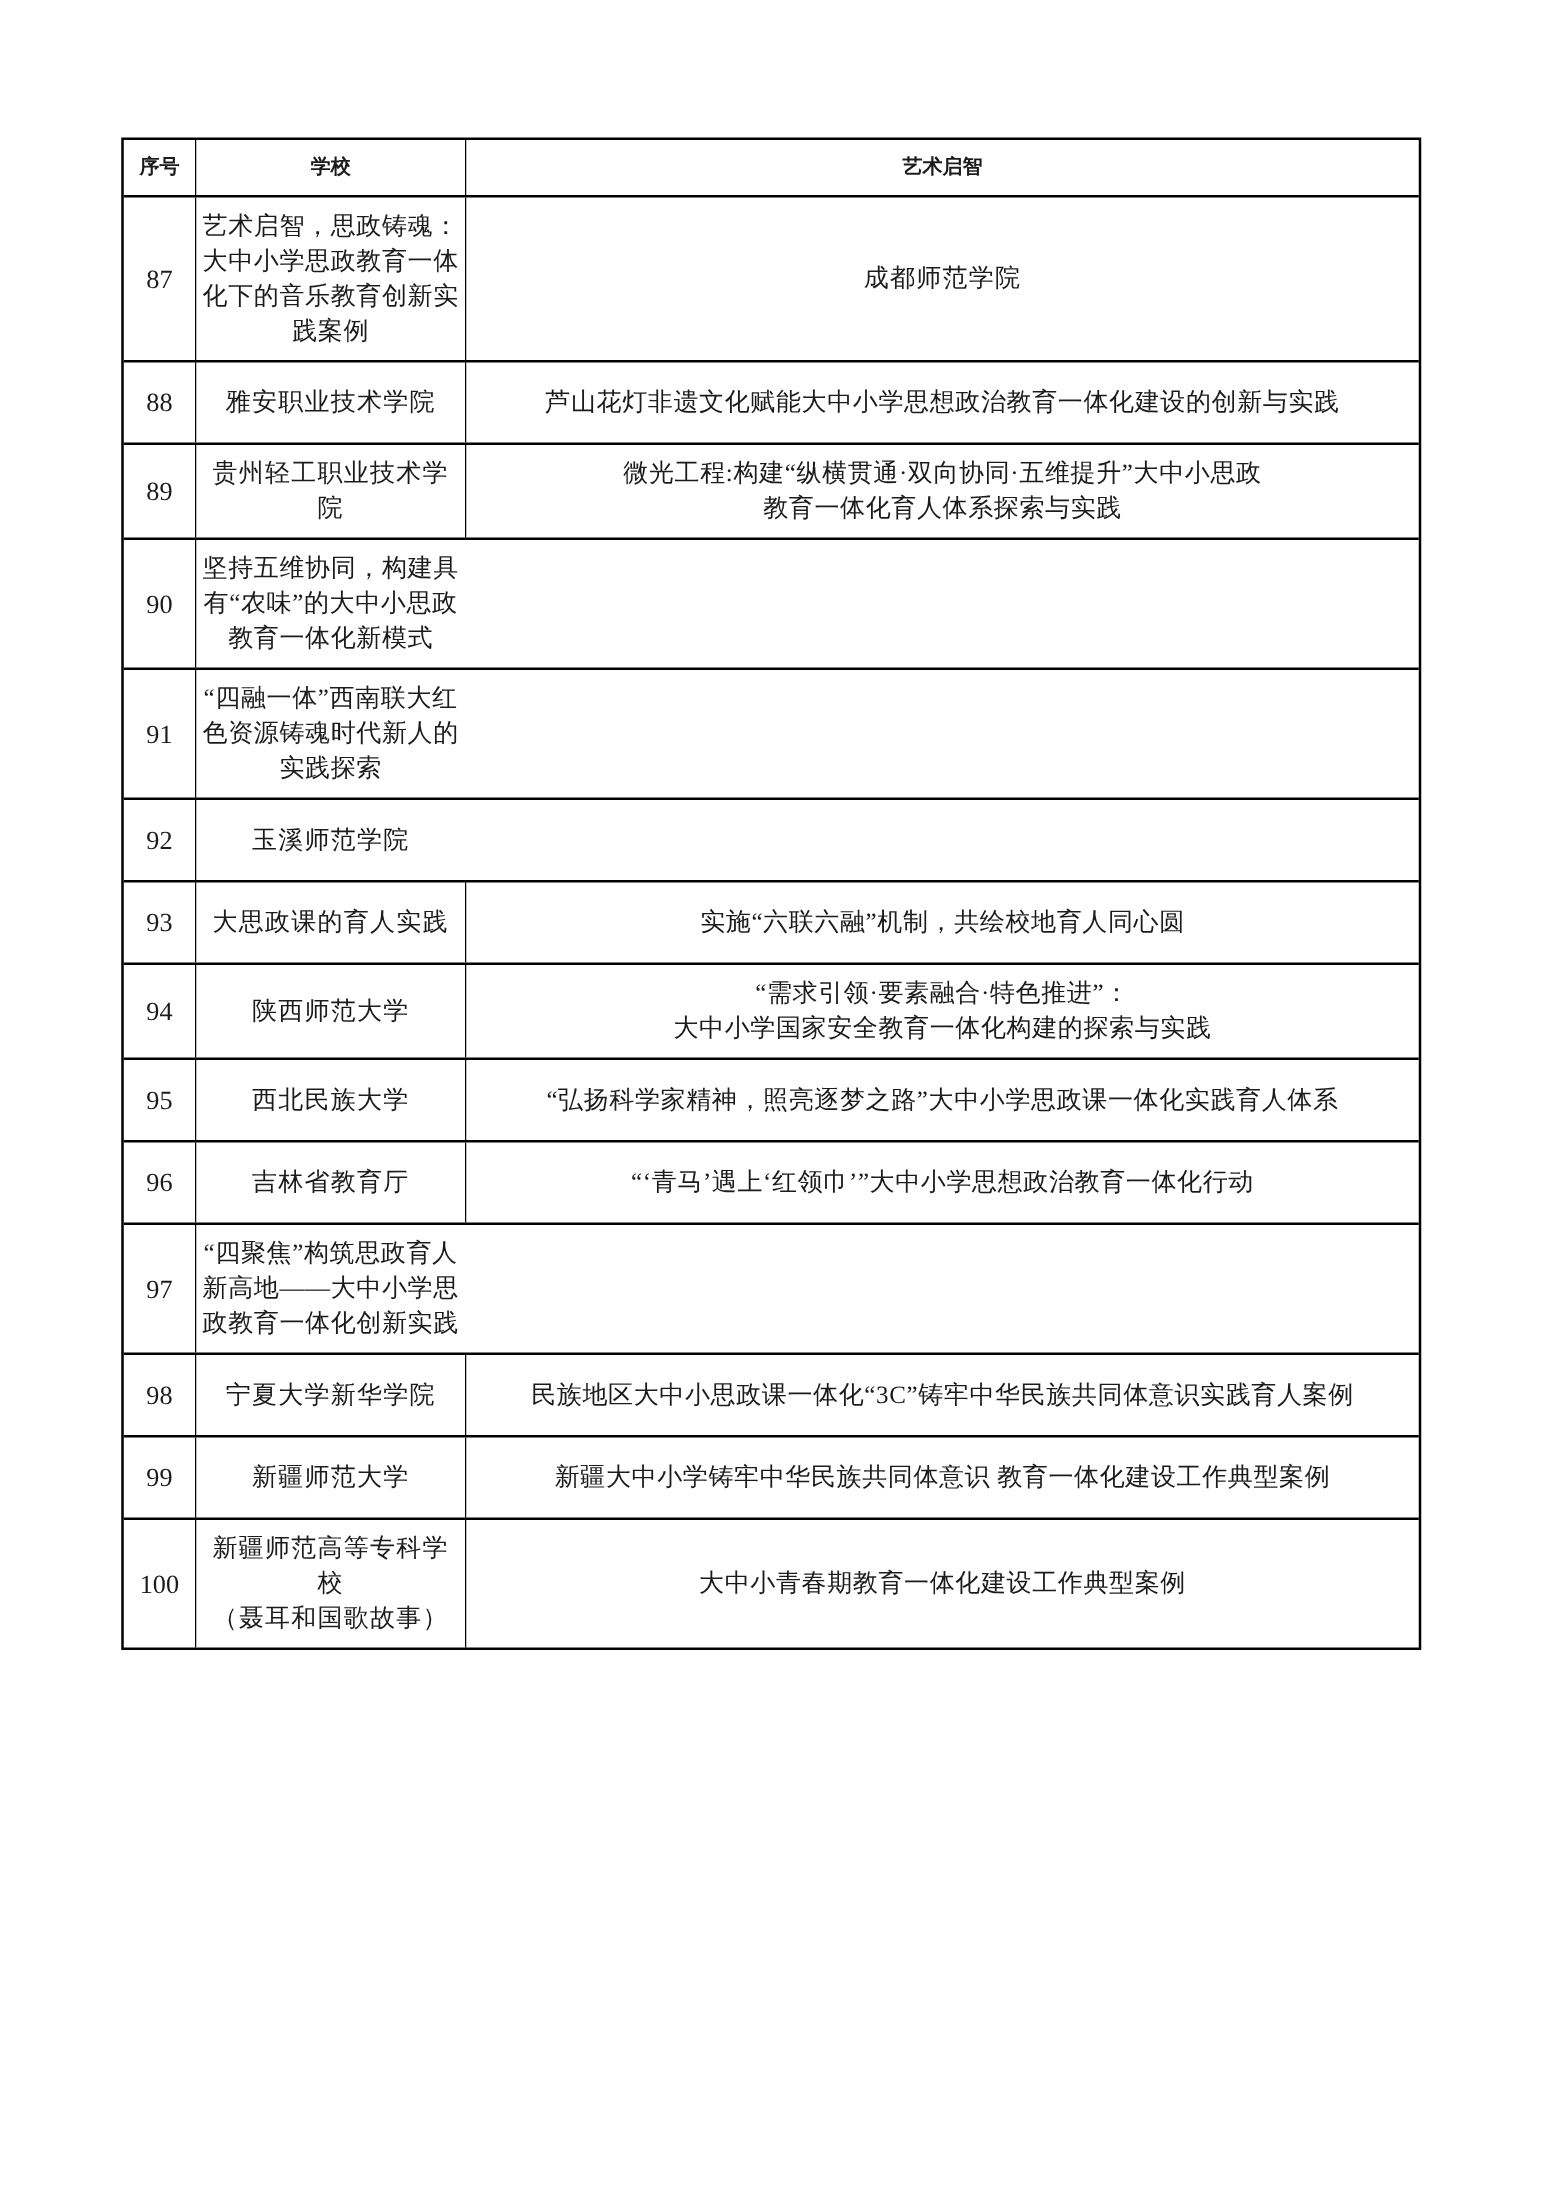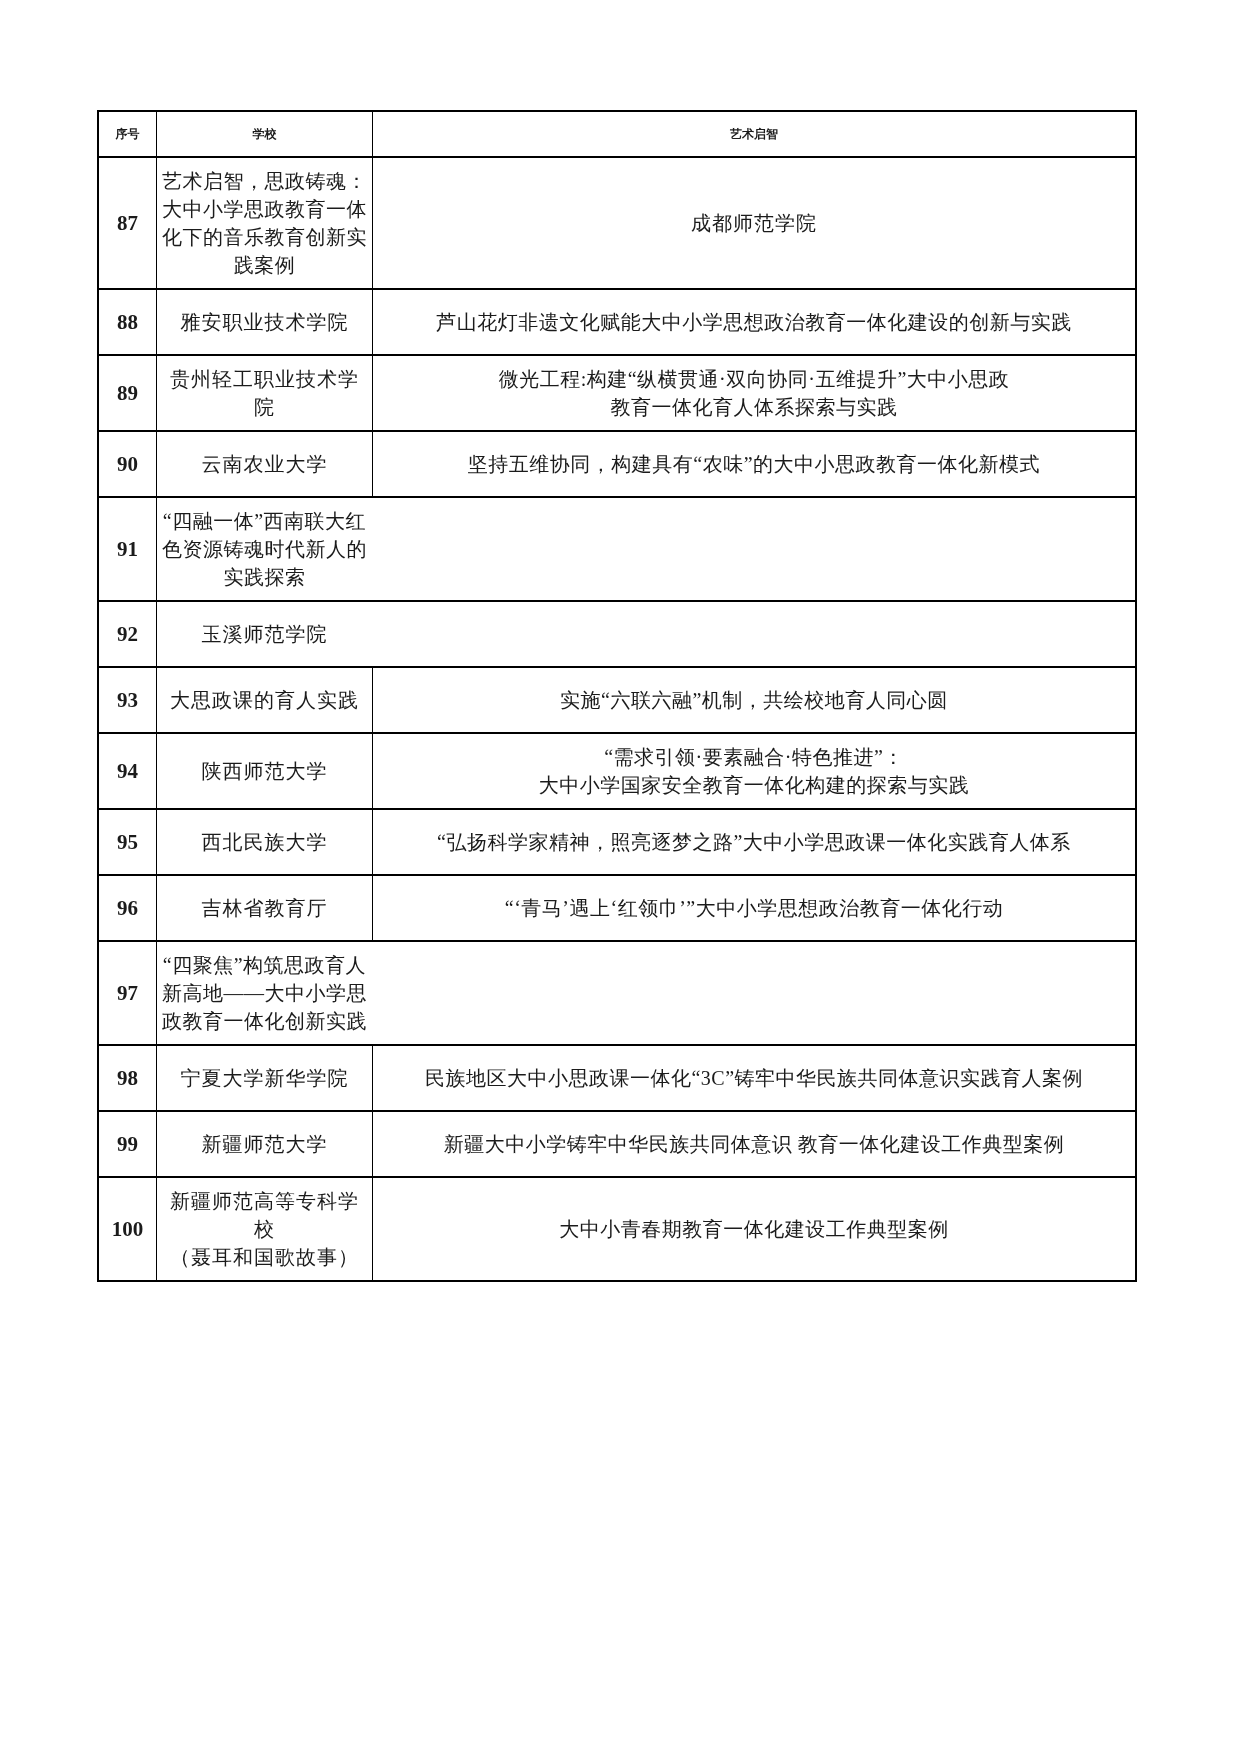--- a/index.html
+++ b/index.html
@@ -45,28 +45,27 @@
     padding: 9px 4px;
     line-height: 28px;
     font-size: 20px;
   }
   .tcell:first-child {
     border-left: none;
   }
   .header-row .tcell {
     font-family: "Liberation Sans", "DejaVu Sans", sans-serif;
     font-weight: 700;
-    font-size: 12px;
+    font-size: 16px;
     min-height: 44px;
     padding: 0 4px;
   }
   .cell-no {
     font-family: "Liberation Serif", "DejaVu Serif", serif;
     font-size: 21px;
-    font-weight: bold;
   }
   .cell-school {
     letter-spacing: 1px;
   }
   .cell-case {
     letter-spacing: 0.5px;
   }
   .case-line, .school-line {
     display: block;
   }
@@ -107,23 +106,20 @@
         <span class="school-line">贵州轻工职业技术学院</span>
       </div>
     <div class="tcell cell-case">
         <span class="case-line">微光工程:构建“纵横贯通·双向协同·五维提升”大中小思政</span>
         <span class="case-line">教育一体化育人体系探索与实践</span>
       </div>
   </div>
 
   <div class="trow">
     <div class="tcell cell-no">90</div>
-    <div class="tcell cell-school">
-        <span class="school-line">云南农业大学</span>
-      </div>
     <div class="tcell cell-case">
         <span class="case-line">坚持五维协同，构建具有“农味”的大中小思政教育一体化新模式</span>
       </div>
   </div>
 
   <div class="trow">
     <div class="tcell cell-no">91</div>
     <div class="tcell cell-case">
         <span class="case-line">“四融一体”西南联大红色资源铸魂时代新人的实践探索</span>
       </div>

